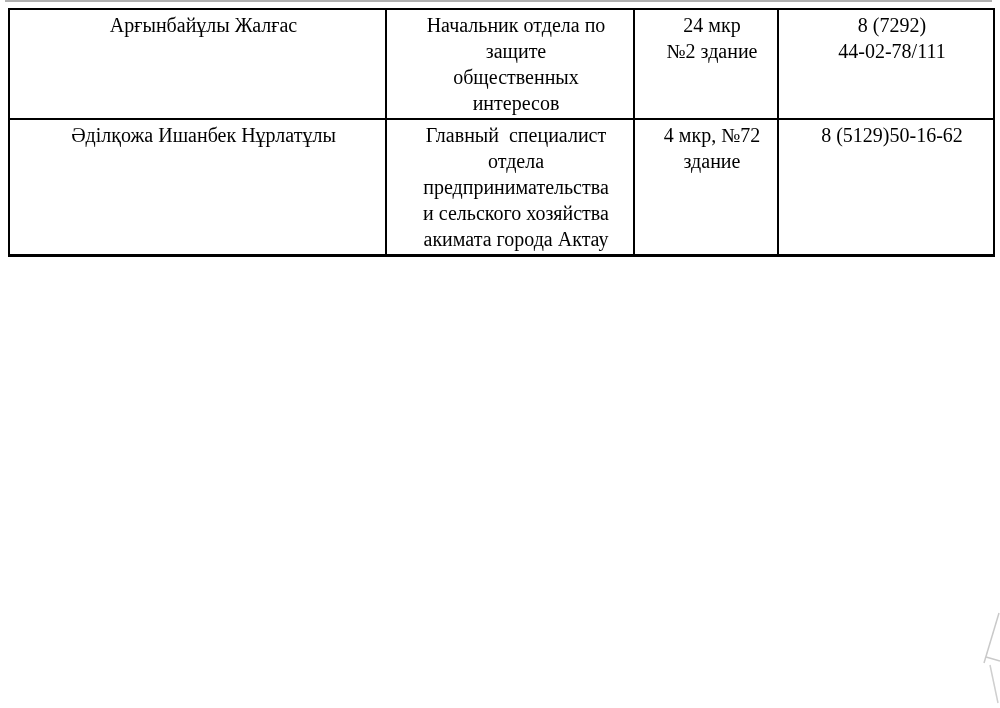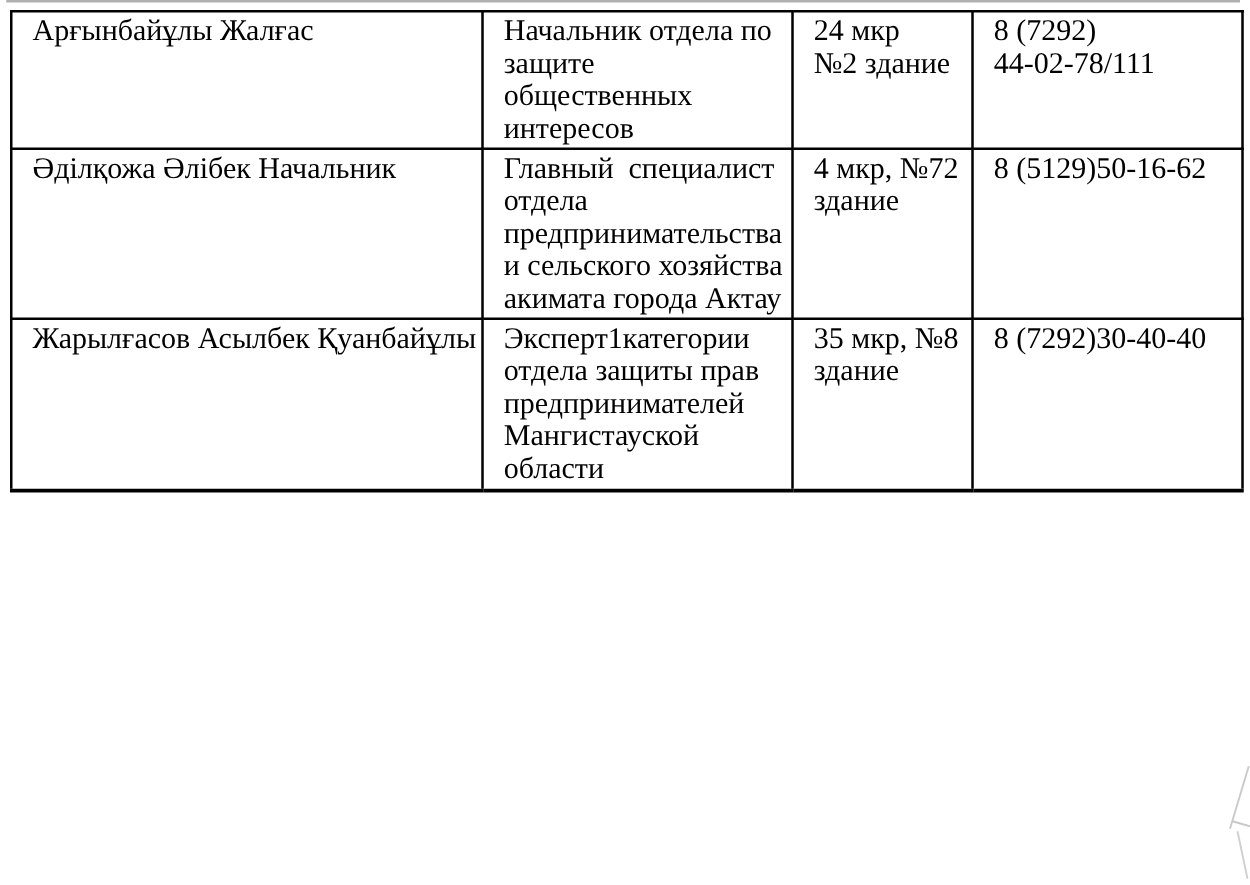--- a/index.html
+++ b/index.html
@@ -28,22 +28,23 @@
     position: absolute;
     left: 8px;
     top: 8px;
     width: 985px;
     border-collapse: collapse;
     table-layout: fixed;
   }
   table.contacts td {
     border: 2px solid #000000;
     vertical-align: top;
+    text-align: center;
     padding: 2px 4px 0 16px;
-    font-size: 24px;
+    font-size: 20px;
     line-height: 26px;
     white-space: pre-wrap;
     overflow: hidden;
   }
   table.contacts tr:last-child td {
     border-bottom-width: 3px;
   }
   td.addr { line-height: 29px; }
   tr.r0 { height: 110px; }
   tr.r1 { height: 110px; }
@@ -78,40 +79,29 @@
         <td class="pos">Начальник отдела по
 защите
 общественных
 интересов</td>
         <td class="addr">24 мкр
 №2 здание</td>
         <td class="phone">8 (7292)
 44-02-78/111</td>
       </tr>
       <tr class="r3">
-        <td class="name">Әділқожа Әлібек Начальник</td>
+        <td class="name">Әділқожа Ишанбек Нұрлатұлы</td>
         <td class="pos">Главный  специалист
 отдела
 предпринимательства
 и сельского хозяйства
 акимата города Актау</td>
         <td class="addr">4 мкр, №72
 здание</td>
         <td class="phone">8 (5129)50-16-62</td>
-      </tr>
-      <tr class="r4">
-        <td class="name">Жарылғасов Асылбек Қуанбайұлы</td>
-        <td class="pos">Эксперт1категории
-отдела защиты прав
-предпринимателей
-Мангистауской
-области</td>
-        <td class="addr">35 мкр, №8
-здание</td>
-        <td class="phone">8 (7292)30-40-40</td>
       </tr>
     </tbody>
   </table>
 
   <svg class="watermark" viewBox="0 0 22 100" xmlns="http://www.w3.org/2000/svg">
     <line x1="21" y1="8" x2="6" y2="58" stroke="#c9c9c9" stroke-width="1.5"></line>
     <line x1="8" y1="52" x2="22" y2="56" stroke="#c9c9c9" stroke-width="1.5"></line>
     <line x1="12" y1="60" x2="20" y2="98" stroke="#cfcfcf" stroke-width="1.5"></line>
   </svg>
 </div>

